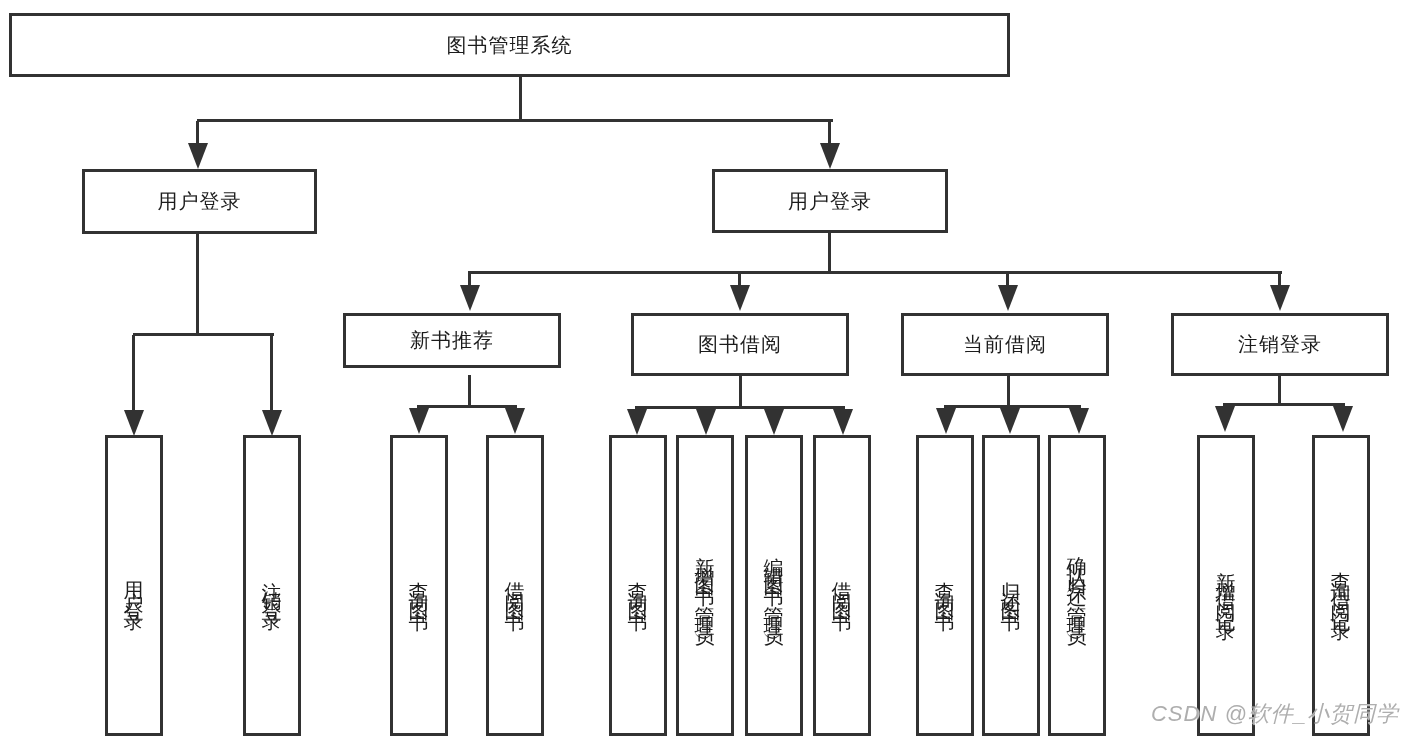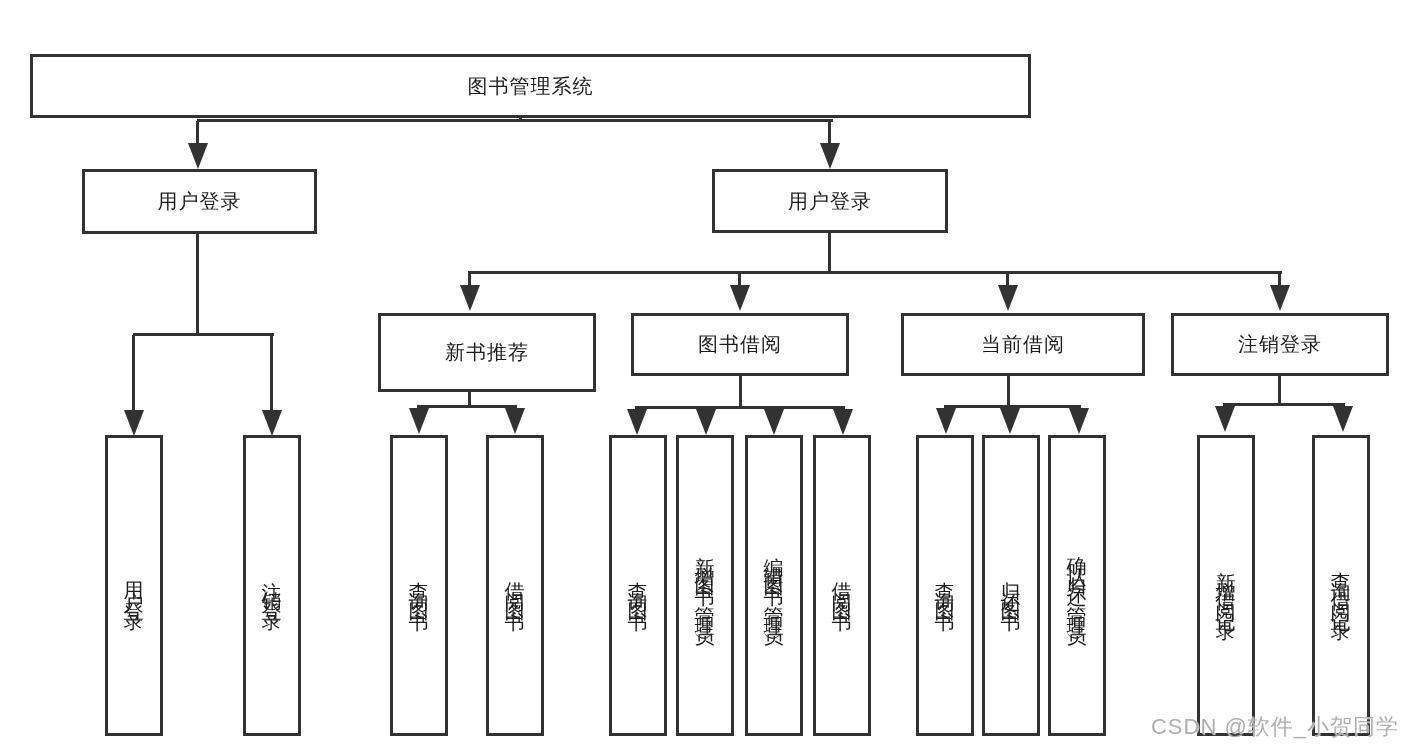--- a/index.html
+++ b/index.html
@@ -61,34 +61,35 @@
     width: 0;
     height: 0;
     border-left: 10px solid transparent;
     border-right: 10px solid transparent;
     border-top: 26px solid var(--line-color);
     z-index: 1;
   }
   .watermark {
     position: absolute;
     right: 6px;
-    bottom: 5px;
+    bottom: 18px;
     font-size: 22px;
     color: var(--watermark-color);
     letter-spacing: 1px;
     z-index: 5;
     text-shadow: 1px 1px 1px rgba(255,255,255,0.8);
+    font-style: italic;
   }
 </style>
 </head>
 <body>
 
 <div class="stage">
 
-  <div class="box" style="left:30px; top:13px; width:1001px; height:64px;margin-top:41px;">
+  <div class="box" style="left:9px; top:13px; width:1001px; height:64px;">
     <span>图书管理系统</span>
   </div>
 
   <div class="vline" style="left:519px; top:68px; height:53px;"></div>
   <div class="hline" style="left:197px; top:119px; width:636px;"></div>
   <div class="vline" style="left:196px; top:121px; height:23px;"></div>
   <div class="arrow" style="left:188px; top:143px;"></div>
   <div class="vline" style="left:828px; top:121px; height:23px;"></div>
   <div class="arrow" style="left:820px; top:143px;"></div>
 
@@ -110,27 +111,27 @@
   <div class="hline" style="left:468px; top:271px; width:814px;"></div>
   <div class="vline" style="left:468px; top:273px; height:14px;"></div>
   <div class="arrow" style="left:460px; top:285px;"></div>
   <div class="vline" style="left:738px; top:273px; height:14px;"></div>
   <div class="arrow" style="left:730px; top:285px;"></div>
   <div class="vline" style="left:1006px; top:273px; height:14px;"></div>
   <div class="arrow" style="left:998px; top:285px;"></div>
   <div class="vline" style="left:1278px; top:273px; height:14px;"></div>
   <div class="arrow" style="left:1270px; top:285px;"></div>
 
-  <div class="box" style="left:378px; top:313px; width:218px; height:79px;">
+  <div class="box" style="left:343px; top:313px; width:218px; height:55px;">
     <span>新书推荐</span>
   </div>
   <div class="box" style="left:631px; top:313px; width:218px; height:63px;">
     <span>图书借阅</span>
   </div>
-  <div class="box" style="left:901px; top:313px; width:244px; height:63px;">
+  <div class="box" style="left:901px; top:313px; width:208px; height:63px;">
     <span>当前借阅</span>
   </div>
   <div class="box" style="left:1171px; top:313px; width:218px; height:63px;">
     <span>注销登录</span>
   </div>
 
   <div class="vline" style="left:468px; top:375px; height:33px;"></div>
   <div class="hline" style="left:417px; top:405px; width:100px;"></div>
   <div class="arrow" style="left:409px; top:408px;"></div>
   <div class="arrow" style="left:505px; top:408px;"></div>

